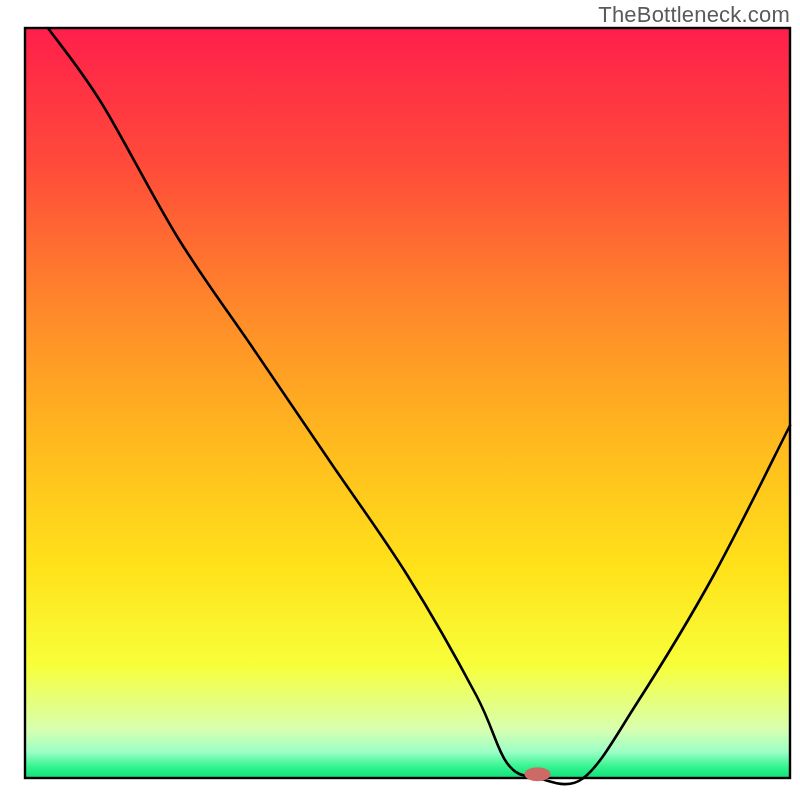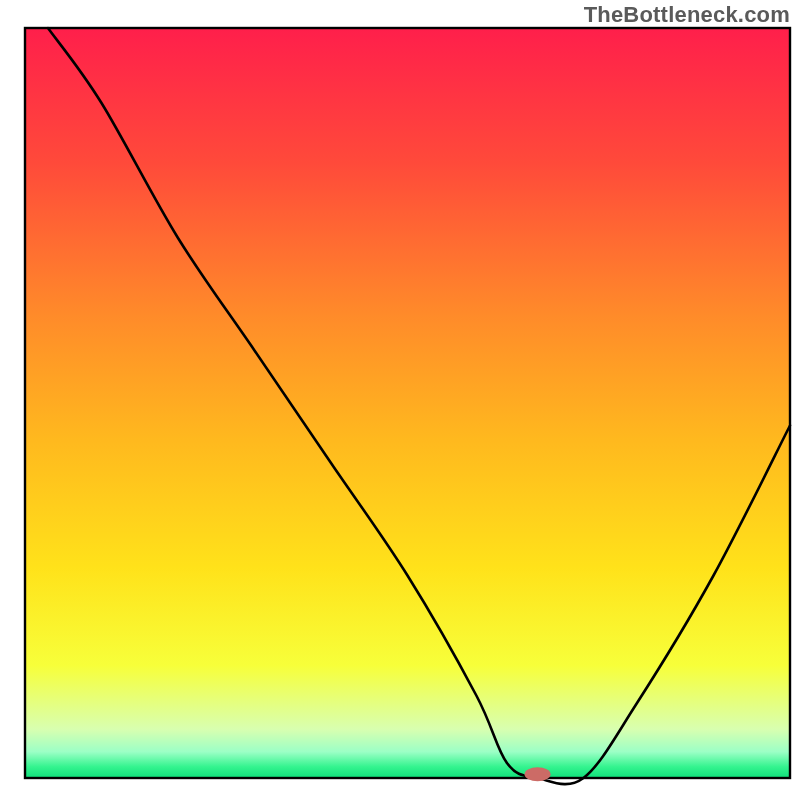--- a/index.html
+++ b/index.html
@@ -14,21 +14,21 @@
   .stage {
     position: relative;
     width: 800px;
     height: 800px;
   }
   .watermark {
     position: absolute;
     top: 2px;
     right: 10px;
     font-size: 22px;
-    font-weight: 700;
+    font-weight: 400;
     color: #5a5a5a;
     letter-spacing: 0.2px;
     z-index: 3;
   }
   svg.plot {
     position: absolute;
     top: 0;
     left: 0;
     z-index: 1;
   }

